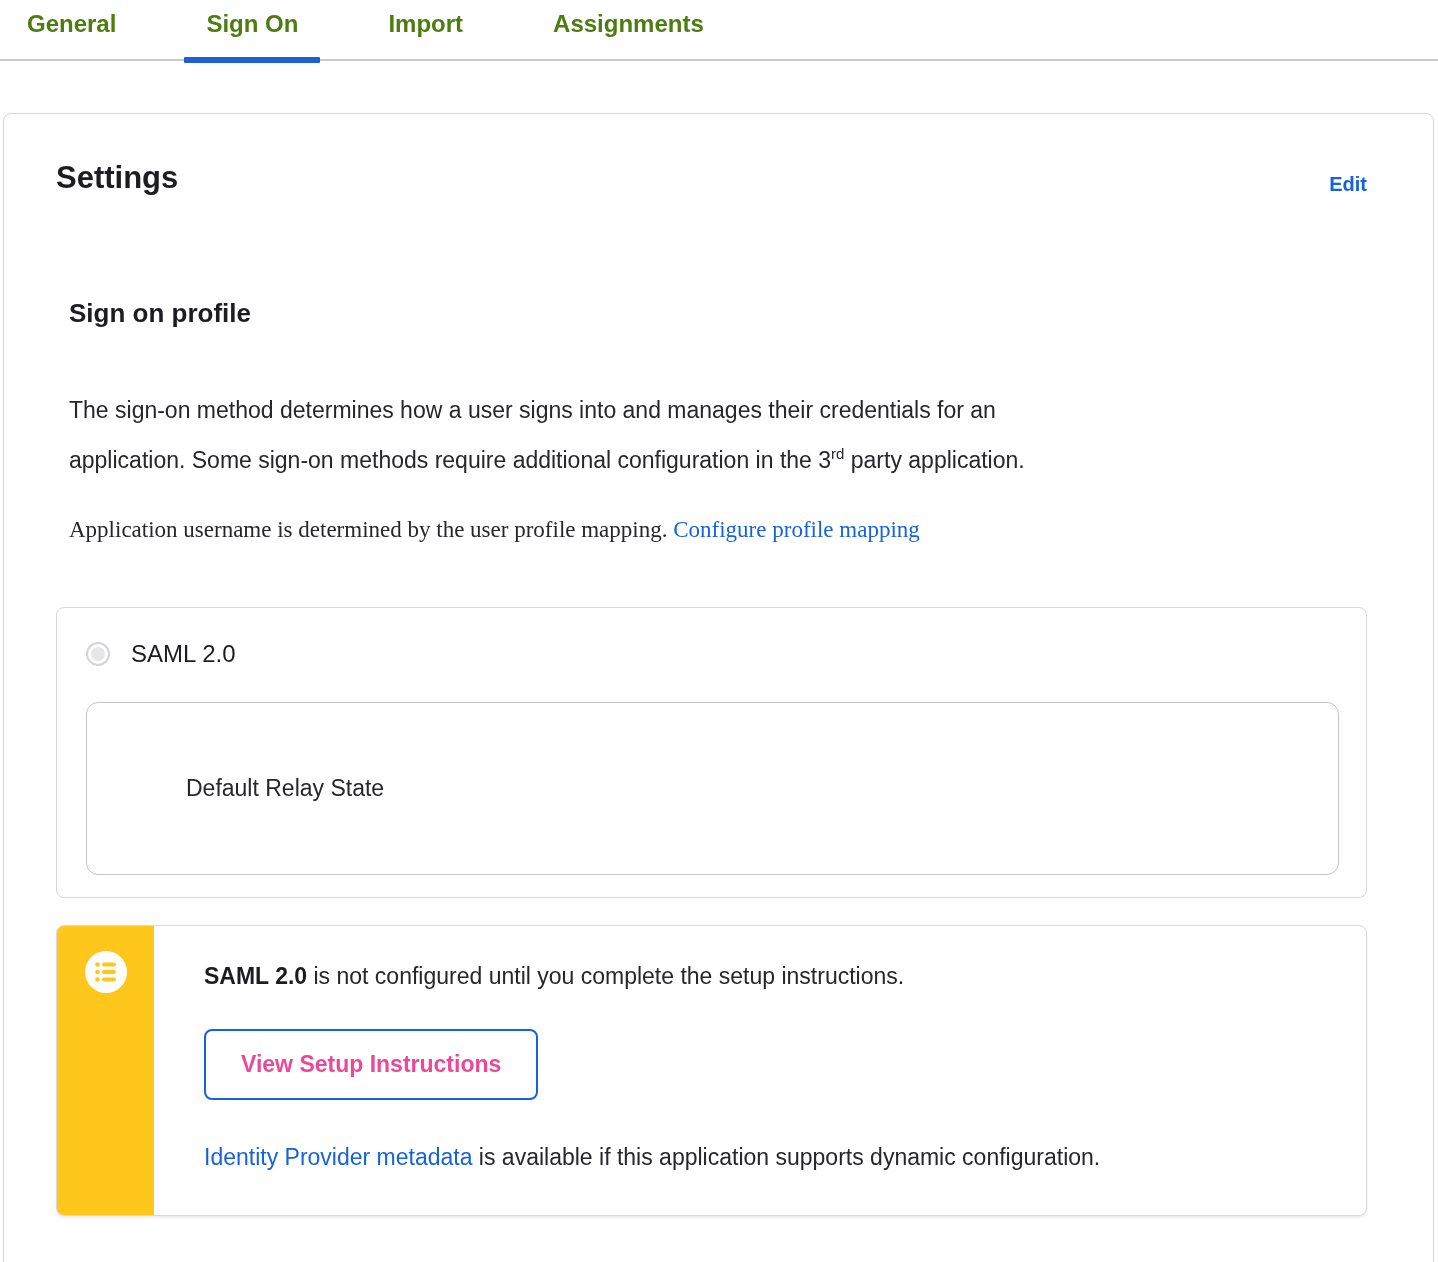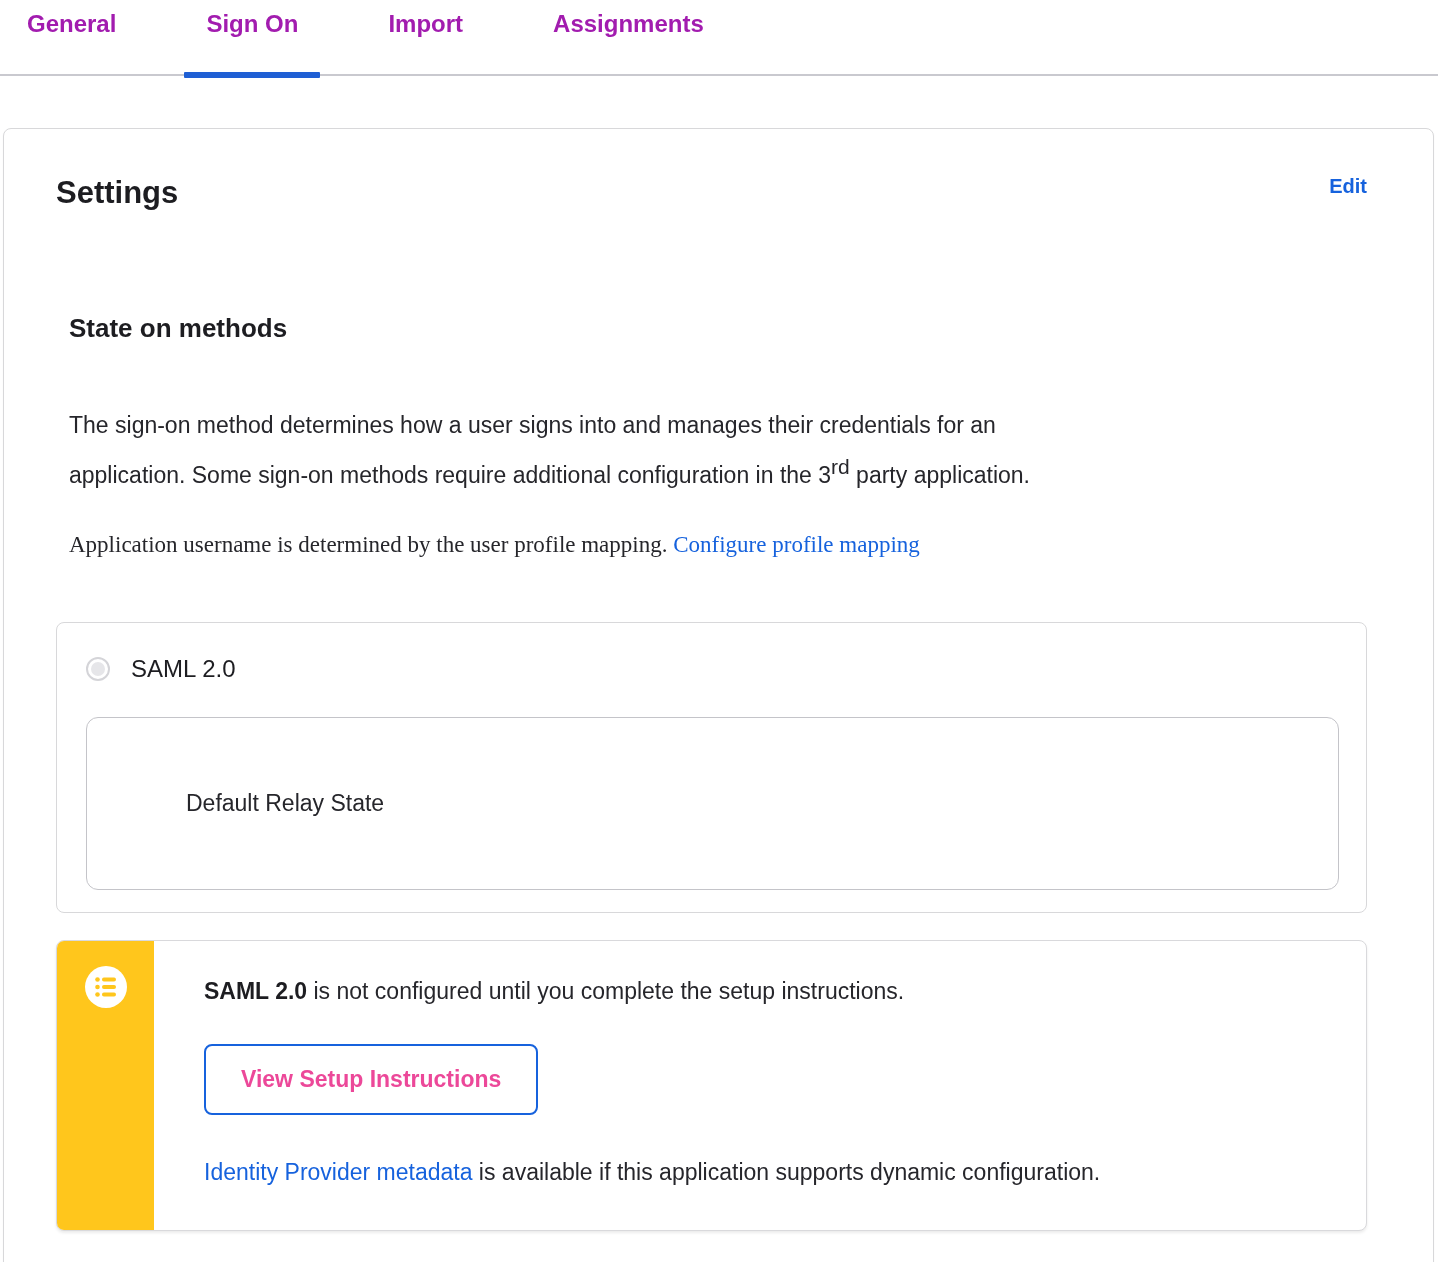--- a/index.html
+++ b/index.html
@@ -16,24 +16,24 @@
 
   
   .tab-bar {
     display: flex;
     gap: 46px;
     padding: 6px 0 0 5px;
     border-bottom: 2px solid #c9c9cf;
   }
   .tab {
     position: relative;
-    padding: 4px 22px 36px 22px;
+    padding: 4px 22px 21px 22px;
     font-size: 24px;
     font-weight: bold;
-    color: #a21caf;
+    color: #4d7c0f;
     cursor: pointer;
     white-space: nowrap;
   }
   .tab.active::after {
     content: "";
     position: absolute;
     left: 0;
     right: 0;
     bottom: -4px;
     height: 6px;
@@ -47,21 +47,21 @@
     border: 1px solid #d8d8da;
     border-radius: 8px;
     background: #ffffff;
     height: 1400px; 
     padding: 46px 66px 0 52px;
     box-shadow: 0 1px 2px rgba(0,0,0,0.04);
   }
   .card-header {
     display: flex;
     justify-content: space-between;
-    align-items: flex-start;
+    align-items: flex-end;
   }
   .card-title {
     font-size: 31px;
     font-weight: bold;
     margin: 0;
   }
   .edit-link {
     font-size: 20px;
     font-weight: bold;
     color: #1662dd;
@@ -75,21 +75,21 @@
     font-weight: bold;
   }
 
   .desc {
     margin: 56px 0 0 13px;
     font-size: 23px;
     line-height: 50px;
     color: #26262b;
   }
   .desc sup {
-    font-size: 21px;
+    font-size: 15px;
     line-height: 0;
   }
   .desc-2 { margin-top: 20px; font-family: Liberation Serif, serif; }
   .text-link {
     color: #1662dd;
     text-decoration: none;
     cursor: pointer;
   }
 
   
@@ -201,21 +201,21 @@
   <div class="tab">Assignments</div>
 </nav>
 
 <section class="card">
 
   <div class="card-header">
     <h1 class="card-title">Settings</h1>
     <a class="edit-link">Edit</a>
   </div>
 
-  <h2 class="section-heading">State on methods</h2>
+  <h2 class="section-heading">Sign on profile</h2>
 
   <p class="desc">
     <span>The sign-on method determines how a user signs into and manages their credentials for an</span><br>
     <span>application. Some sign-on methods require additional configuration in the 3</span><sup>rd</sup><span> party application.</span>
   </p>
 
   <p class="desc desc-2">
     <span>Application username is determined by the user profile mapping. </span><a class="text-link">Configure profile mapping</a>
   </p>
 

